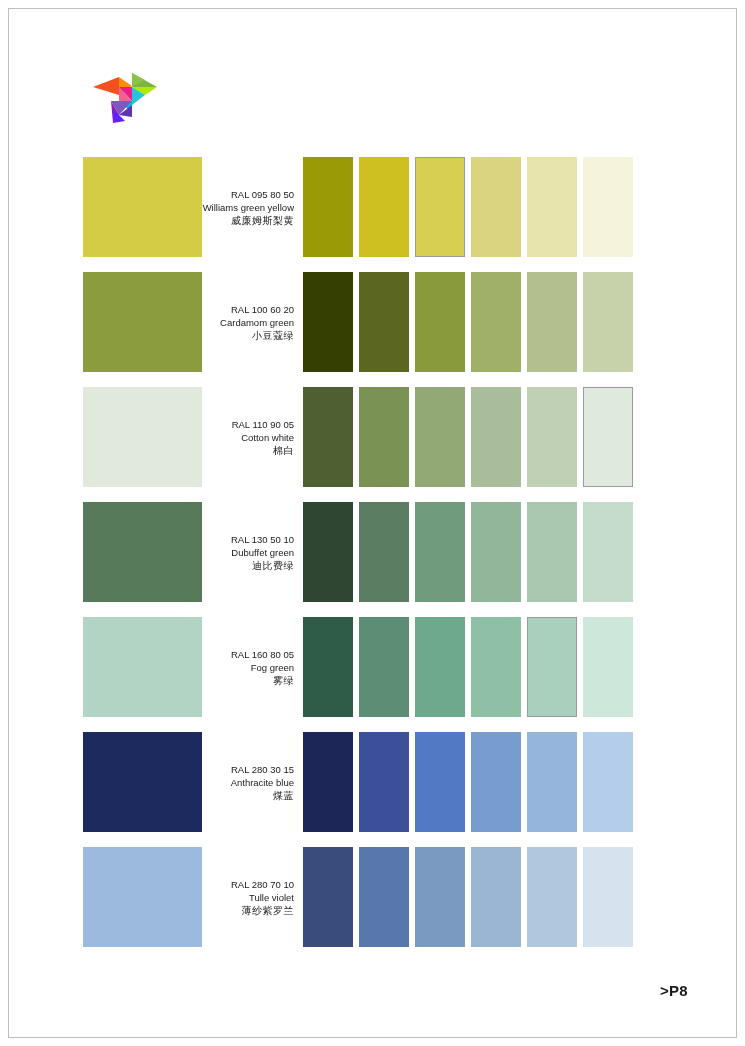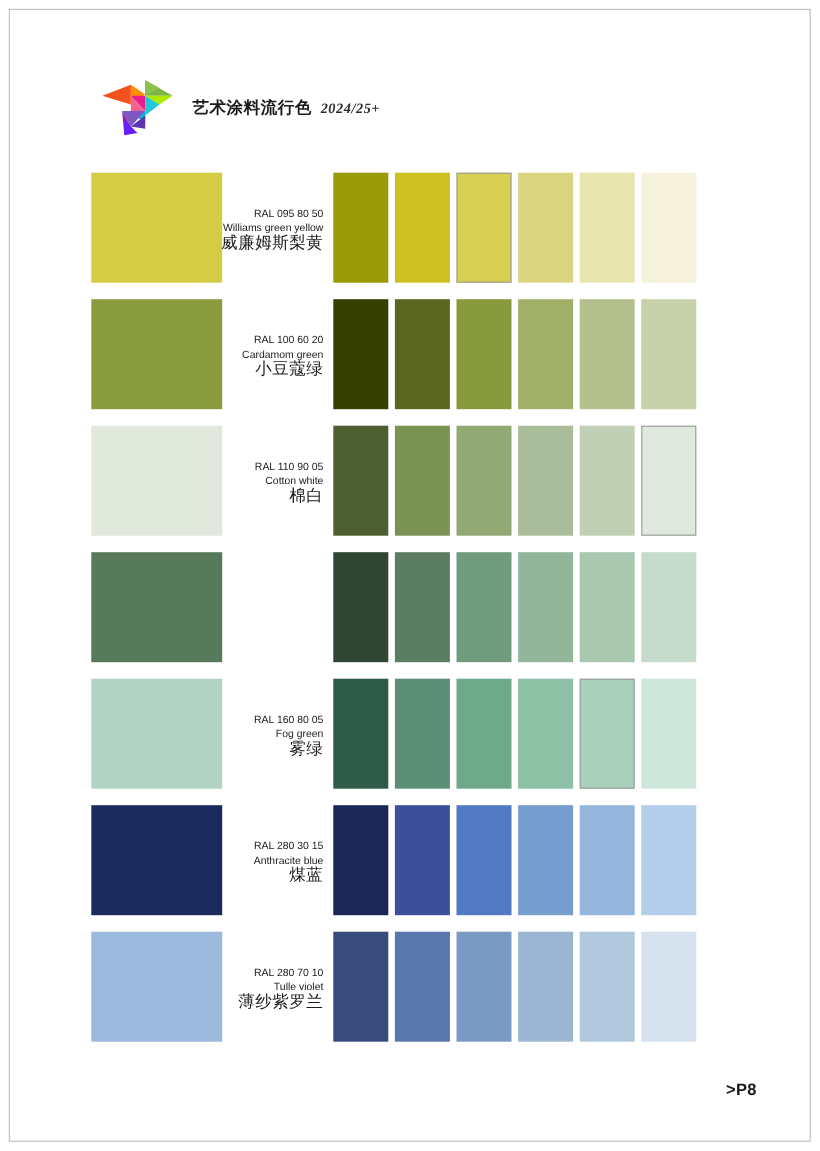--- a/index.html
+++ b/index.html
@@ -103,21 +103,21 @@
     line-height: 13px;
     white-space: nowrap;
   }
   .label .en {
     font-size: 9.5px;
     color: #1a1a1a;
     line-height: 13px;
     white-space: nowrap;
   }
   .label .cn {
-    font-size: 15px;
+    font-size: 10px;
     color: #1a1a1a;
     line-height: 13px;
     white-space: nowrap;
     font-family: "DejaVu Sans", sans-serif;
     letter-spacing: 0.5px;
   }
   .ramp {
     position: absolute;
     left: 294px;
     top: 0;
@@ -167,24 +167,20 @@
 
         <polygon points="43,22 56,30 43,40" fill="#26c6da"></polygon>
         <polygon points="30,36 43,36 43,48" fill="#00bcd4"></polygon>
 
         <polygon points="22,36 43,36 30,50" fill="#7e57c2"></polygon>
         <polygon points="22,36 30,50 24,58" fill="#8e24aa"></polygon>
         <polygon points="30,50 43,40 43,52" fill="#5e35b1"></polygon>
         <polygon points="24,44 36,56 24,58" fill="#651fff"></polygon>
       </svg>
     </div>
-    <div class="title-wrap">
-      <span class="title-cn">艺术涂料流行色</span>
-      <span class="title-year">2024/25+</span>
-    </div>
   </div>
 
   <div class="rows">
       <div class="row">
         <div class="main-swatch" style="background: rgb(212, 204, 69);"></div>
         <div class="label">
           <div class="ral">RAL 095 80 50</div>
           <div class="en">Williams green yellow</div>
           <div class="cn">威廉姆斯梨黄</div>
         </div>
@@ -224,20 +220,25 @@
           <div class="chip" style="background: rgb(78, 96, 50);"></div>
           <div class="chip" style="background: rgb(123, 146, 85);"></div>
           <div class="chip" style="background: rgb(146, 169, 118);"></div>
           <div class="chip" style="background: rgb(169, 189, 154);"></div>
           <div class="chip" style="background: rgb(191, 208, 180);"></div>
           <div class="chip sel" style="background: rgb(224, 233, 221);"></div>
         </div>
       </div>
       <div class="row">
         <div class="main-swatch" style="background: rgb(86, 122, 90);"></div>
+        <div class="label">
+          <div class="ral">RAL 130  50  10</div>
+          <div class="en">Dubuffet green</div>
+          <div class="cn">迪比费绿</div>
+        </div>
         <div class="ramp">
           <div class="chip" style="background: rgb(47, 70, 50);"></div>
           <div class="chip" style="background: rgb(91, 126, 98);"></div>
           <div class="chip" style="background: rgb(112, 155, 124);"></div>
           <div class="chip" style="background: rgb(145, 182, 154);"></div>
           <div class="chip" style="background: rgb(169, 200, 176);"></div>
           <div class="chip" style="background: rgb(197, 219, 203);"></div>
         </div>
       </div>
       <div class="row">

